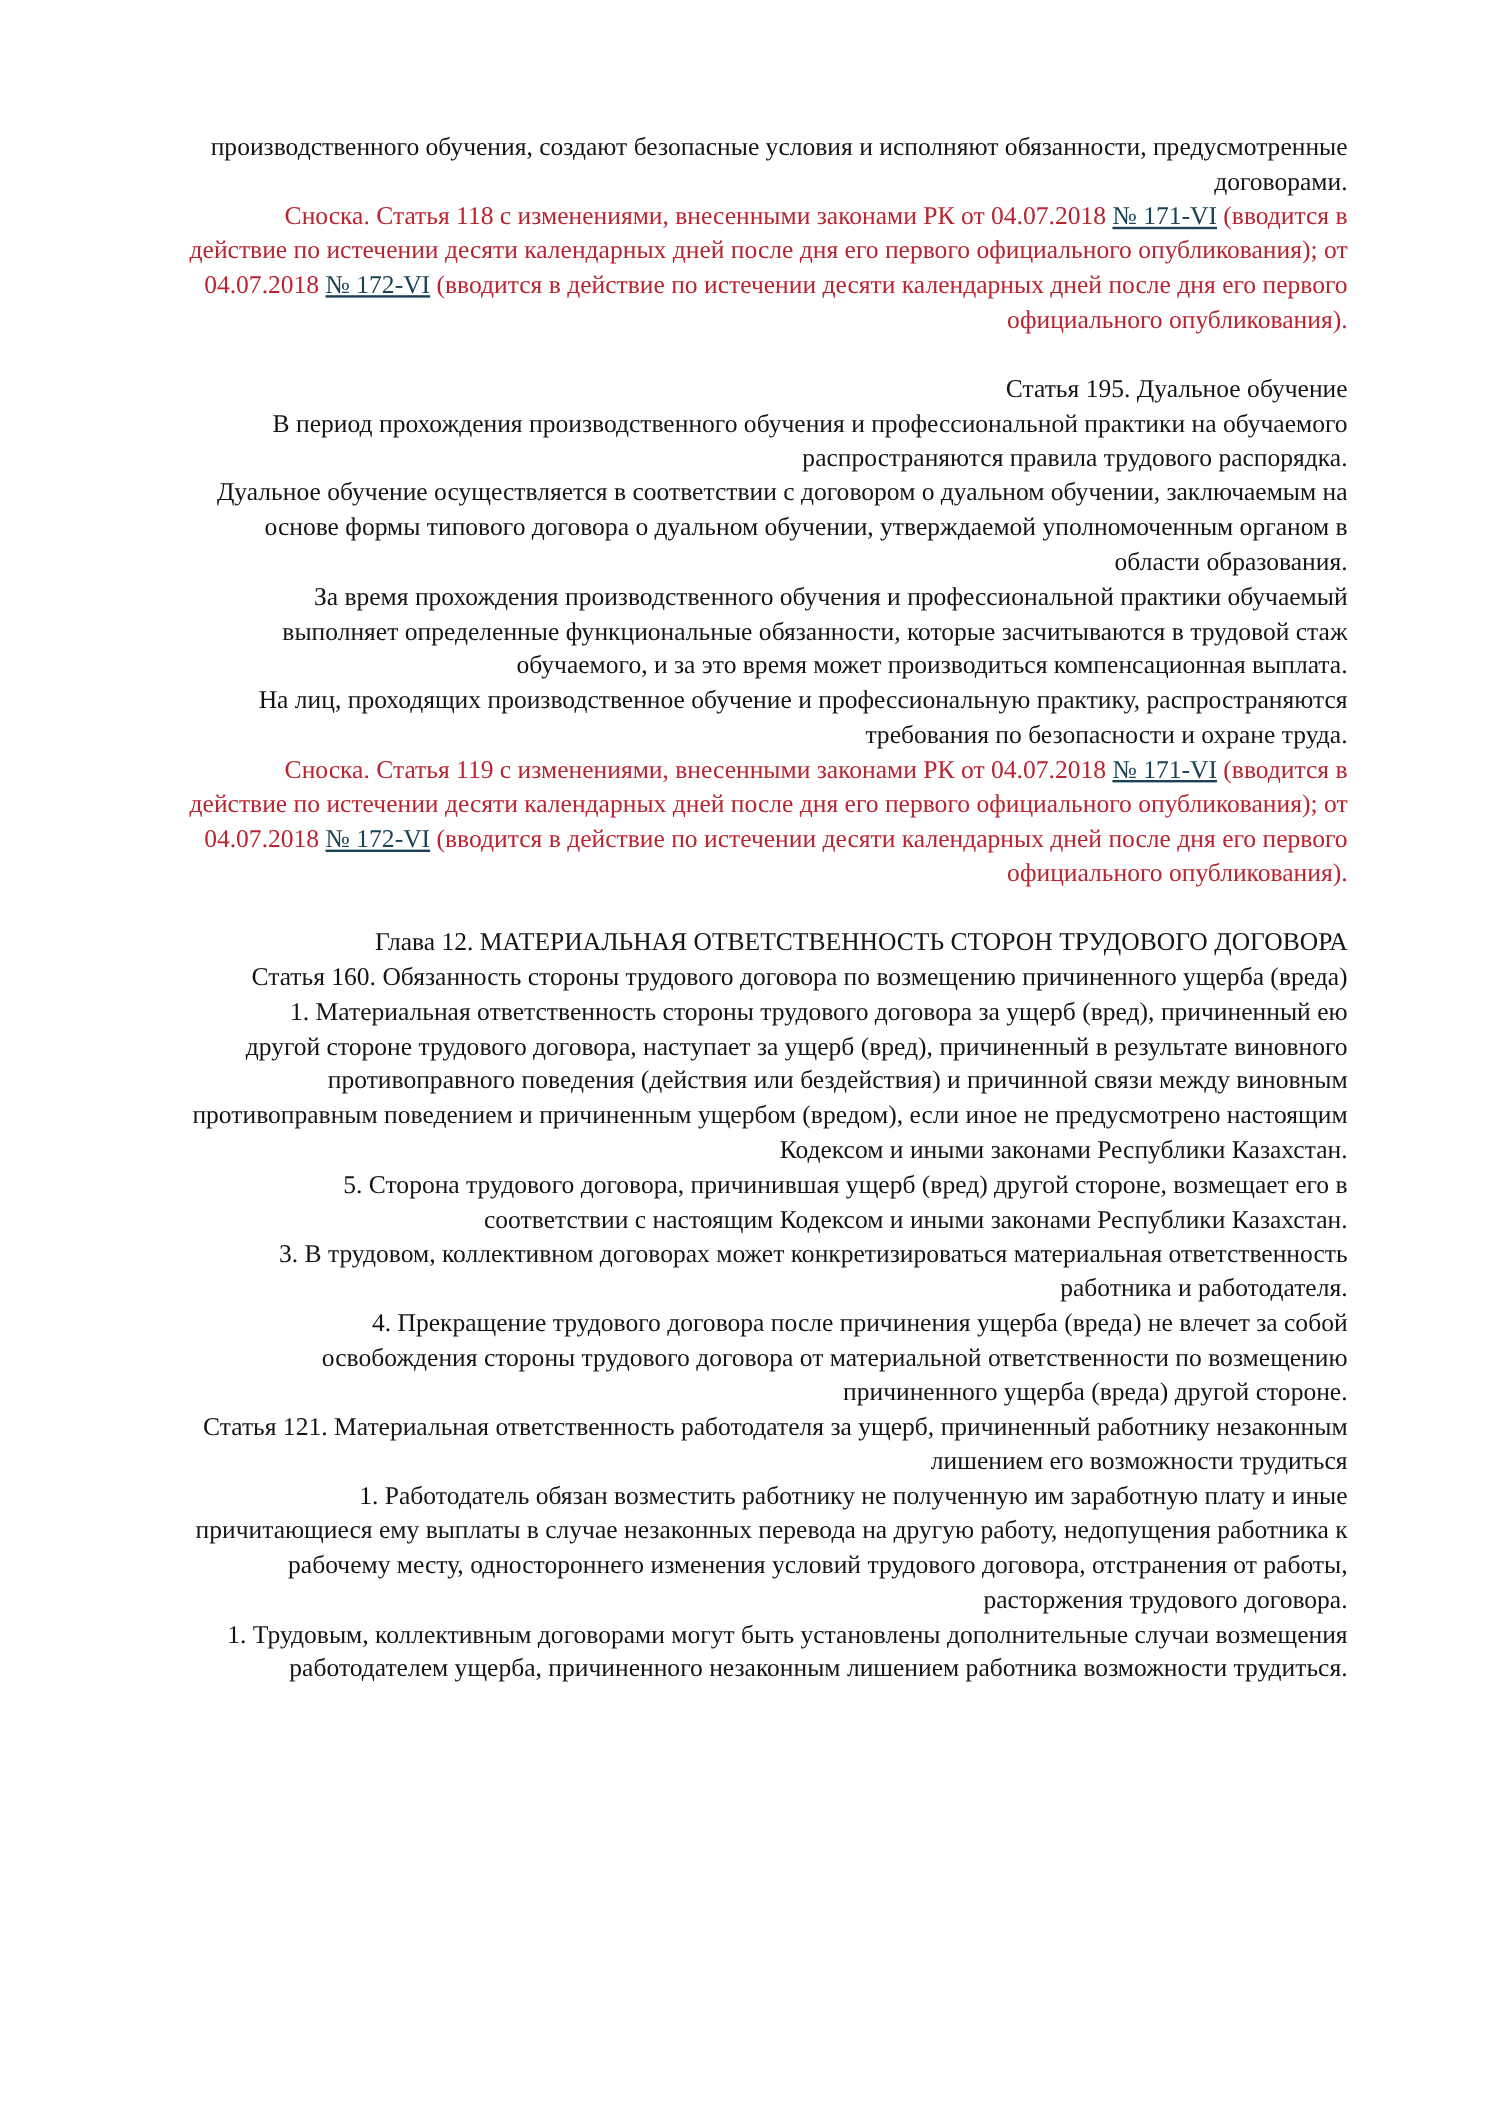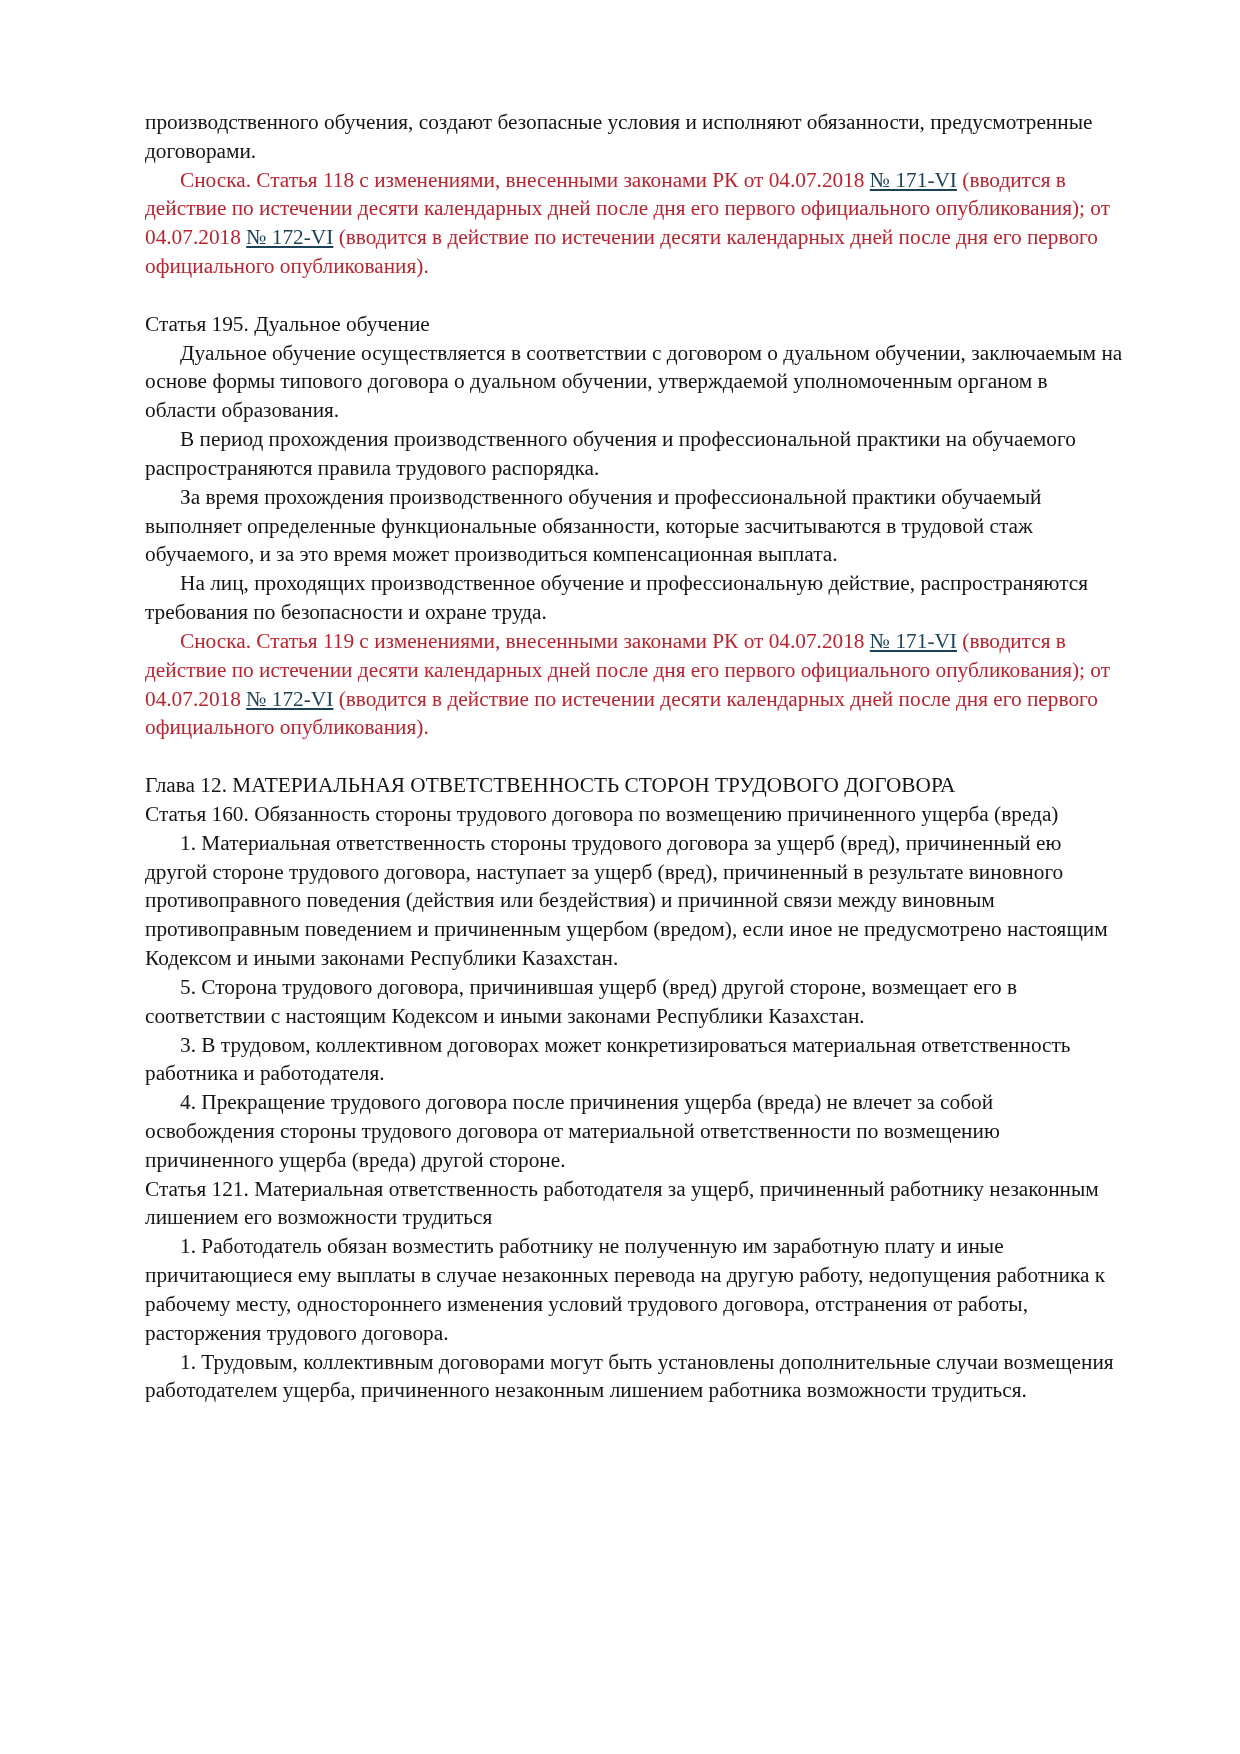--- a/index.html
+++ b/index.html
@@ -1,16 +1,16 @@
 <!DOCTYPE html>
 <html lang="ru" style="--bg: #ffffff; --body-color: #141414; --note-color: #b8242f; --link-color: #1c4257;"><head>
 <meta charset="utf-8">
 <title>Document</title>
 <style>
-  * { margin:0; padding:0; box-sizing:border-box; }
+  * { margin:0; padding:0; box-sizing:border-box;text-align:right; }
   html, body { background:#ffffff; }
   body {
     width:1240px; height:1754px;
     position:relative; overflow:hidden;
     font-family:"Liberation Serif","DejaVu Serif",serif;
   }
   .page {
     position:absolute; inset:0;
     background:var(--bg,#ffffff);
   }
@@ -36,24 +36,24 @@
 </style>
 </head>
 <body>
 
 <div class="page">
   <div class="content" id="doc-content">
       <p class="block"><span class="text">производственного обучения, создают безопасные условия и исполняют обязанности, предусмотренные договорами.</span></p>
       <p class="block indent"><span class="note">Сноска. Статья 118 с изменениями, внесенными законами РК от 04.07.2018 </span><a class="law-link" href="#">№ 171-VI</a><span class="note"> (вводится в действие по истечении десяти календарных дней после дня его первого официального опубликования); от 04.07.2018 </span><a class="law-link" href="#">№ 172-VI</a><span class="note"> (вводится в действие по истечении десяти календарных дней после дня его первого официального опубликования).</span></p>
       <div class="spacer"></div>
       <p class="block"><span class="text">Статья 195. Дуальное обучение</span></p>
+      <p class="block indent"><span class="text">В период прохождения производственного обучения и профессиональной практики на обучаемого распространяются правила трудового распорядка.</span></p>
       <p class="block indent"><span class="text">Дуальное обучение осуществляется в соответствии с договором о дуальном обучении, заключаемым на основе формы типового договора о дуальном обучении, утверждаемой уполномоченным органом в области образования.</span></p>
-      <p class="block indent"><span class="text">В период прохождения производственного обучения и профессиональной практики на обучаемого распространяются правила трудового распорядка.</span></p>
       <p class="block indent"><span class="text">За время прохождения производственного обучения и профессиональной практики обучаемый выполняет определенные функциональные обязанности, которые засчитываются в трудовой стаж обучаемого, и за это время может производиться компенсационная выплата.</span></p>
-      <p class="block indent"><span class="text">На лиц, проходящих производственное обучение и профессиональную действие, распространяются требования по безопасности и охране труда.</span></p>
+      <p class="block indent"><span class="text">На лиц, проходящих производственное обучение и профессиональную практику, распространяются требования по безопасности и охране труда.</span></p>
       <p class="block indent"><span class="note">Сноска. Статья 119 с изменениями, внесенными законами РК от 04.07.2018 </span><a class="law-link" href="#">№ 171-VI</a><span class="note"> (вводится в действие по истечении десяти календарных дней после дня его первого официального опубликования); от 04.07.2018 </span><a class="law-link" href="#">№ 172-VI</a><span class="note"> (вводится в действие по истечении десяти календарных дней после дня его первого официального опубликования).</span></p>
       <div class="spacer"></div>
       <p class="block"><span class="text">Глава 12. МАТЕРИАЛЬНАЯ ОТВЕТСТВЕННОСТЬ СТОРОН ТРУДОВОГО ДОГОВОРА</span></p>
       <p class="block"><span class="text">Статья 160. Обязанность стороны трудового договора по возмещению причиненного ущерба (вреда)</span></p>
       <p class="block indent"><span class="text">1. Материальная ответственность стороны трудового договора за ущерб (вред), причиненный ею другой стороне трудового договора, наступает за ущерб (вред), причиненный в результате виновного противоправного поведения (действия или бездействия) и причинной связи между виновным противоправным поведением и причиненным ущербом (вредом), если иное не предусмотрено настоящим Кодексом и иными законами Республики Казахстан.</span></p>
       <p class="block indent"><span class="text">5. Сторона трудового договора, причинившая ущерб (вред) другой стороне, возмещает его в соответствии с настоящим Кодексом и иными законами Республики Казахстан.</span></p>
       <p class="block indent"><span class="text">3. В трудовом, коллективном договорах может конкретизироваться материальная ответственность работника и работодателя.</span></p>
       <p class="block indent"><span class="text">4. Прекращение трудового договора после причинения ущерба (вреда) не влечет за собой освобождения стороны трудового договора от материальной ответственности по возмещению причиненного ущерба (вреда) другой стороне.</span></p>
       <p class="block"><span class="text">Статья 121. Материальная ответственность работодателя за ущерб, причиненный работнику незаконным лишением его возможности трудиться</span></p>
       <p class="block indent"><span class="text">1. Работодатель обязан возместить работнику не полученную им заработную плату и иные причитающиеся ему выплаты в случае незаконных перевода на другую работу, недопущения работника к рабочему месту, одностороннего изменения условий трудового договора, отстранения от работы, расторжения трудового договора.</span></p>

